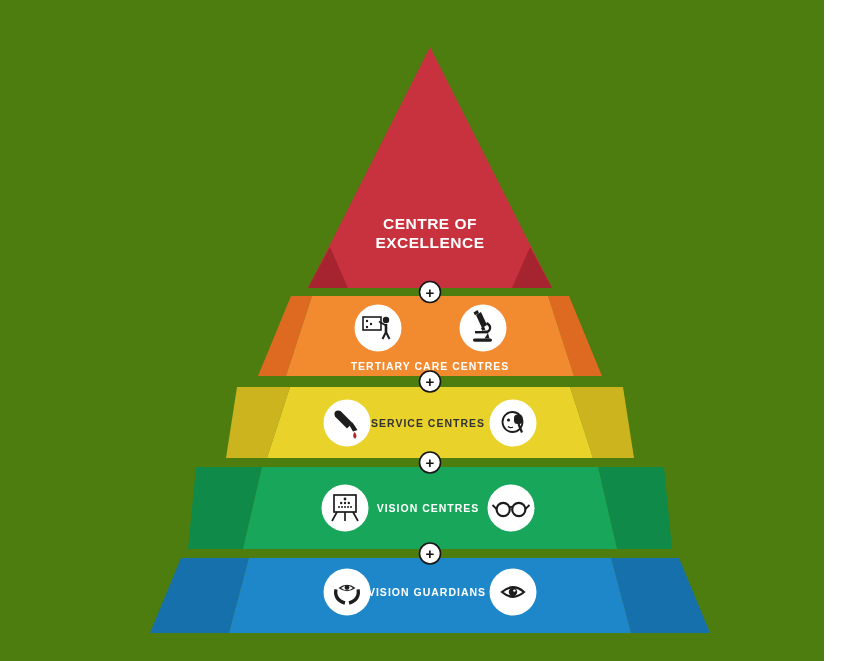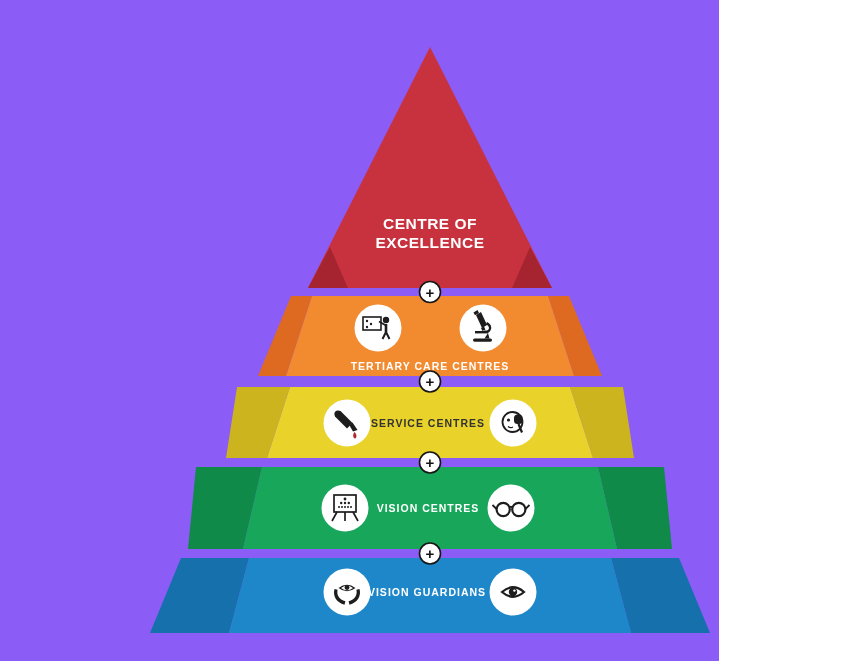--- a/index.html
+++ b/index.html
@@ -1,16 +1,16 @@
 <!DOCTYPE html>
 <html><head>
 <meta charset="utf-8">
 <style>
   html,body{margin:0;padding:0;background:#ffffff;}
-  .stage{width:719px;height:661px;position:relative;background:#8b5cf6;overflow:hidden;}
+  .stage{width:824px;height:661px;position:relative;background:#4d7c0f;overflow:hidden;}
   svg{display:block;}
   text{font-family:"Liberation Sans", sans-serif;font-weight:700;}
 </style>
 </head>
 <body>
 
 <div class="stage">
 <svg width="860" height="661" viewBox="0 0 860 661" xmlns="http://www.w3.org/2000/svg">
 
   <g>

